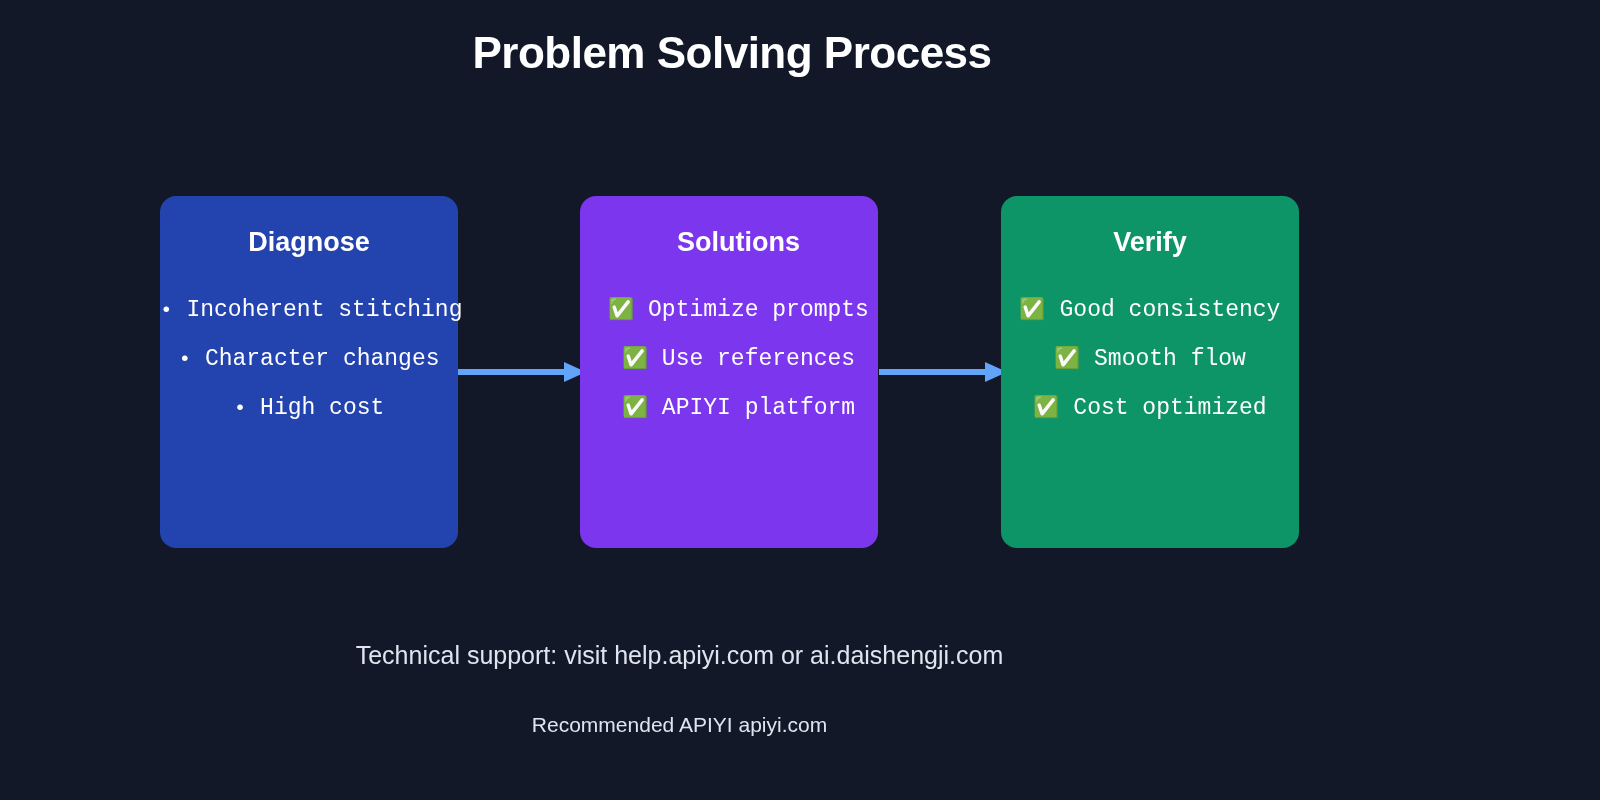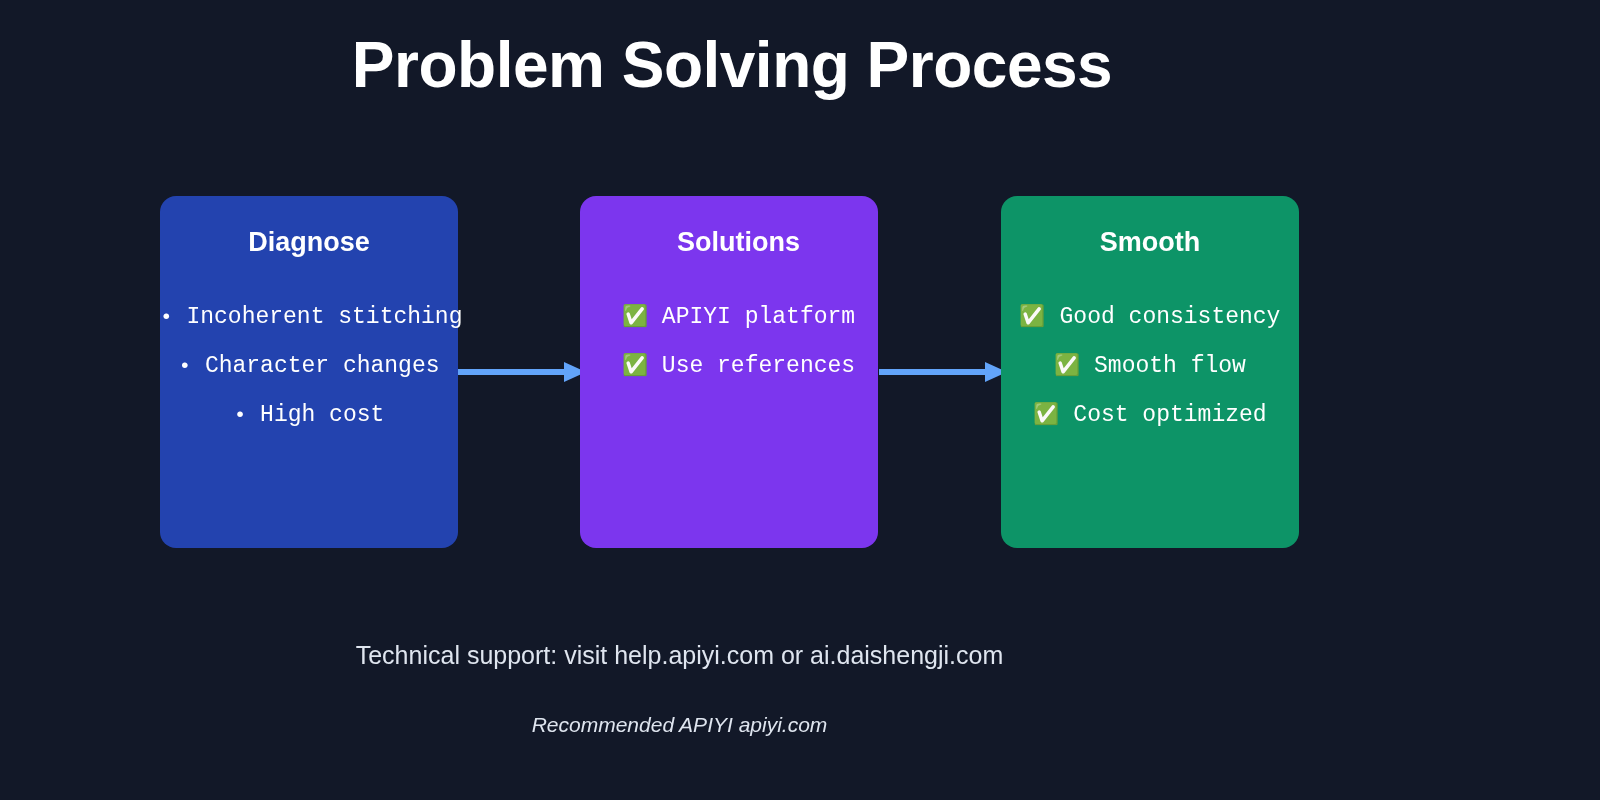--- a/index.html
+++ b/index.html
@@ -14,21 +14,21 @@
     overflow: hidden;
     position: relative;
   }
 
   #page-title {
     position: absolute;
     top: 28px;
     left: 0;
     width: 1464px;
     text-align: center;
-    font-size: 64px;
+    font-size: 44px;
     font-weight: bold;
     color: #ffffff;
     letter-spacing: -0.5px;
   }
 
   #flow {
     position: absolute;
     top: 196px;
     left: 160px;
     width: 1135px;
@@ -47,21 +47,21 @@
   .stage-0 { left: 0px;   background: #2343AF; }
   .stage-1 { left: 420px; background: #7C36EE; padding-left: 19px; }
   .stage-2 { left: 841px; background: #0D9467; }
 
   .stage-title {
     text-align: center;
     color: #ffffff;
     font-size: 27px;
     font-weight: bold;
     line-height: 32px;
-    margin-bottom: 35px;
+    margin-bottom: 28px;
   }
 
   .stage-items {
     list-style: none;
     margin: 0;
     padding: 0;
   }
   .stage-item {
     text-align: center;
     color: #ffffff;
@@ -102,21 +102,21 @@
   }
 
   .footer-line {
     position: absolute;
     left: 0;
     width: 1359px;
     text-align: center;
     color: #dfe5ef;
   }
   #footer-support { top: 641px; font-size: 25px; }
-  #footer-recommend { top: 713px; font-size: 21px; font-style: italic; }
+  #footer-recommend { top: 713px; font-size: 21px; }
 </style>
 </head>
 <body>
 
 <div id="page-title">Problem Solving Process</div>
 
 <div id="flow">
 
   <div class="stage stage-0">
     <div class="stage-title">Diagnose</div>
@@ -128,32 +128,33 @@
   </div>
 
   <div class="arrow arrow-0">
     <div class="arrow-shaft"></div>
     <div class="arrow-head"></div>
   </div>
 
   <div class="stage stage-1">
     <div class="stage-title">Solutions</div>
     <ul class="stage-items">
+      <li class="stage-item"><span class="item-mark">✅</span> <span>Optimize prompts</span></li>
+      <li class="stage-item"><span class="item-mark">✅</span> <span>Use references</span></li>
       <li class="stage-item"><span class="item-mark">✅</span> <span>APIYI platform</span></li>
-      <li class="stage-item"><span class="item-mark">✅</span> <span>Use references</span></li>
     </ul>
   </div>
 
   <div class="arrow arrow-1">
     <div class="arrow-shaft"></div>
     <div class="arrow-head"></div>
   </div>
 
   <div class="stage stage-2">
-    <div class="stage-title">Smooth</div>
+    <div class="stage-title">Verify</div>
     <ul class="stage-items">
       <li class="stage-item"><span class="item-mark">✅</span> <span>Good consistency</span></li>
       <li class="stage-item"><span class="item-mark">✅</span> <span>Smooth flow</span></li>
       <li class="stage-item"><span class="item-mark">✅</span> <span>Cost optimized</span></li>
     </ul>
   </div>
 
 </div>
 
 <div class="footer-line" id="footer-support">Technical support: visit help.apiyi.com or ai.daishengji.com</div>

